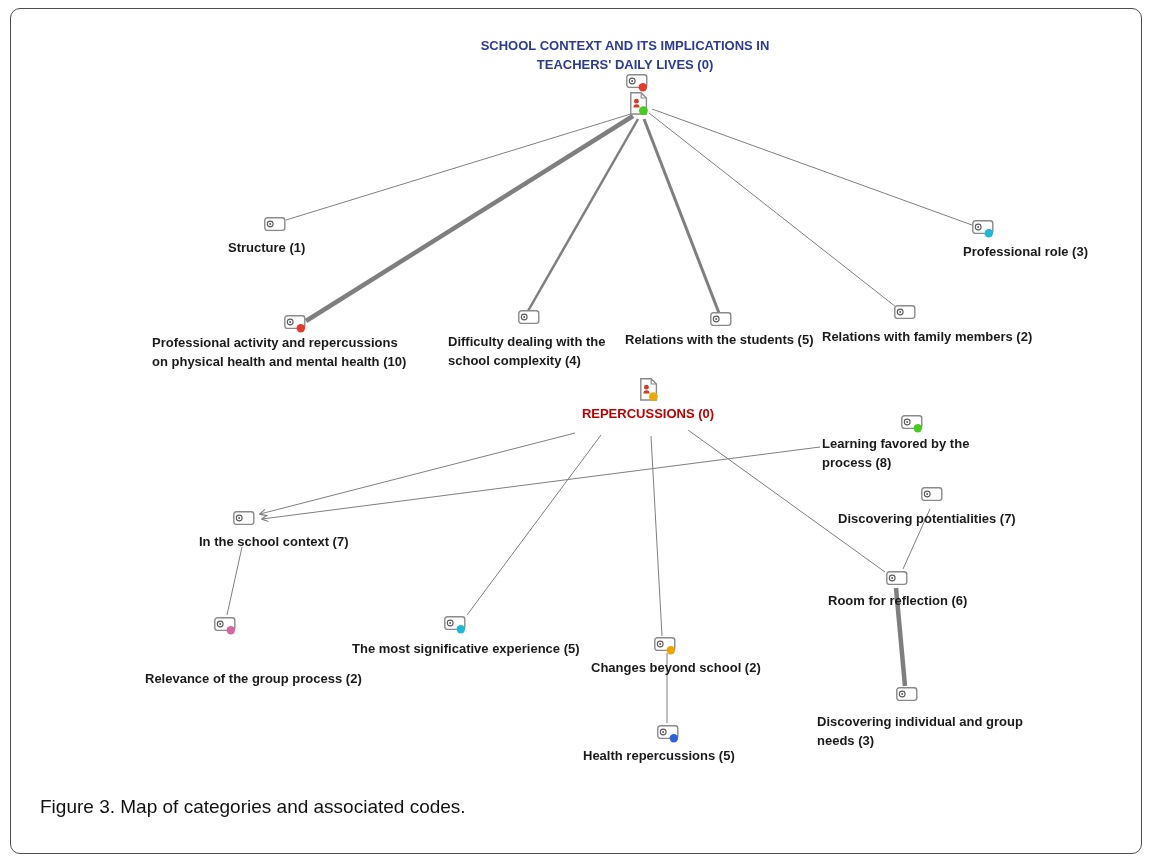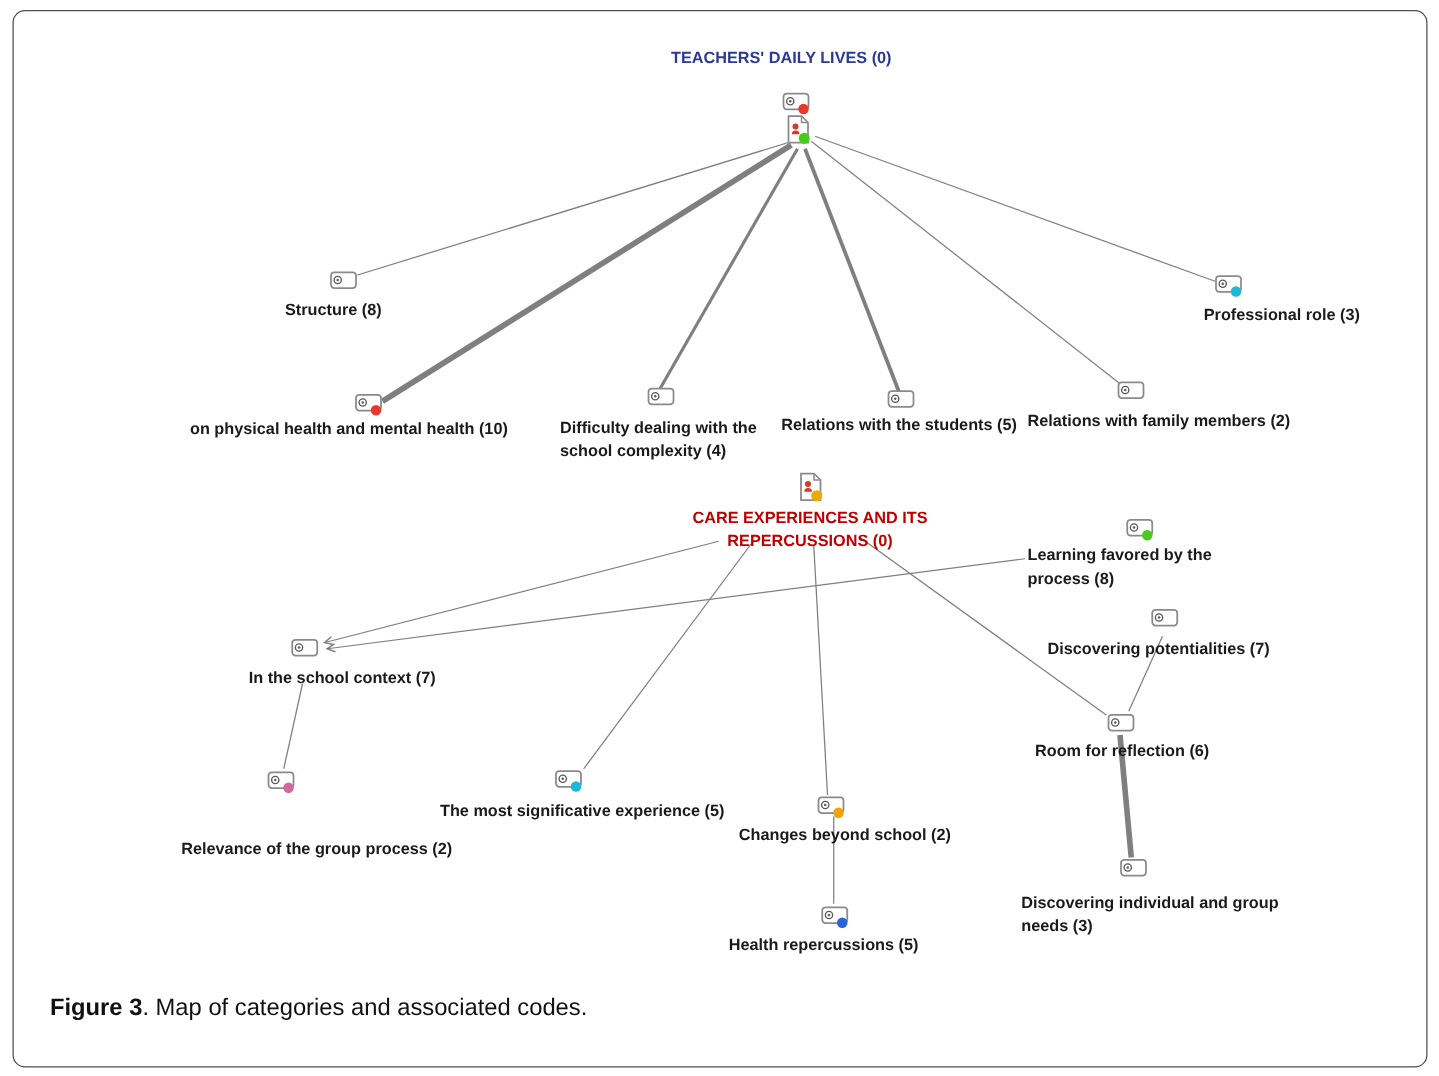--- a/index.html
+++ b/index.html
@@ -7,21 +7,21 @@
   #stage{position:relative;width:1151px;height:861px;background:#fff;overflow:hidden;}
   #panel-border{position:absolute;left:10px;top:8px;width:1130px;height:844px;
     border:1.6px solid #4d4d4d;border-radius:10px;pointer-events:none;}
   #edge-layer{position:absolute;left:0;top:0;width:1151px;height:861px;}
   .node-label{position:absolute;font-weight:bold;font-size:13px;line-height:19px;
     color:#1a1a1a;white-space:nowrap;}
   .node-label div{white-space:nowrap;}
   .node-label.center{text-align:center;}
   #caption{position:absolute;left:40px;top:796px;font-size:19px;color:#111;
     font-family:"Liberation Sans", sans-serif;}
-  #caption .cap-bold{font-weight:bold;}
+  #caption .cap-bold{font-weight:normal;}
 </style>
 </head>
 <body>
 
 <div id="stage">
   <svg id="edge-layer" width="1151" height="861" viewBox="0 0 1151 861">
     <defs>
       <marker id="arrow" viewBox="0 0 10 10" refX="8.5" refY="5" markerWidth="8" markerHeight="8" orient="auto-start-reverse">
         <path d="M1,1 L9,5 L1,9" fill="none" stroke="#7f7f7f" stroke-width="1.4"></path>
       </marker>
@@ -144,43 +144,44 @@
         <g transform="translate(896,687)">
           <rect x="0.8" y="0.8" width="20" height="12.6" rx="2.6" fill="#ffffff" stroke="#8a8a8a" stroke-width="1.4"></rect>
           <circle cx="6.2" cy="7" r="2.9" fill="#ffffff" stroke="#5a5a5a" stroke-width="1.1"></circle>
           <circle cx="6.2" cy="7" r="1" fill="#5a5a5a"></circle>
         </g>
       </g>
   </svg>
 
   <div id="labels">
       <div class="node-label center" style="left: 440px; top: 36px; width: 370px; color: rgb(44, 58, 148);">
+        <div>SCHOOL CONTEXT AND ITS IMPLICATIONS IN</div>
         <div>TEACHERS' DAILY LIVES (0)</div>
       </div>
       <div class="node-label" style="left: 228px; top: 238px;">
-        <div>Structure (8)</div>
+        <div>Structure (1)</div>
       </div>
       <div class="node-label" style="left: 152px; top: 333px;">
+        <div>Professional activity and repercussions</div>
         <div>on physical health and mental health (10)</div>
       </div>
       <div class="node-label" style="left: 448px; top: 332px;">
         <div>Difficulty dealing with the</div>
         <div>school complexity (4)</div>
       </div>
       <div class="node-label" style="left: 625px; top: 330px;">
         <div>Relations with the students (5)</div>
       </div>
       <div class="node-label" style="left: 822px; top: 327px;">
         <div>Relations with family members (2)</div>
       </div>
       <div class="node-label" style="left: 922px; top: 242px; margin-left: 41px;">
         <div>Professional role (3)</div>
       </div>
       <div class="node-label center" style="left: 523px; top: 404px; width: 250px; color: rgb(192, 0, 0);">
-        <div>CARE EXPERIENCES AND ITS</div>
         <div>REPERCUSSIONS (0)</div>
       </div>
       <div class="node-label" style="left: 822px; top: 434px;">
         <div>Learning favored by the</div>
         <div>process (8)</div>
       </div>
       <div class="node-label" style="left: 838px; top: 509px;">
         <div>Discovering potentialities (7)</div>
       </div>
       <div class="node-label" style="left: 175px; top: 532px; padding-left: 24px;">

